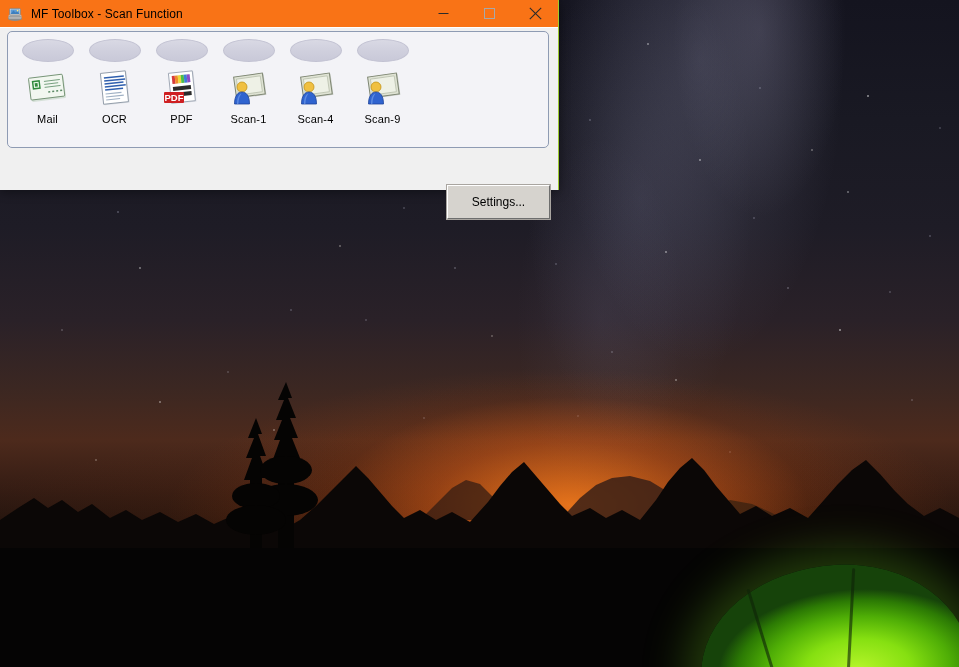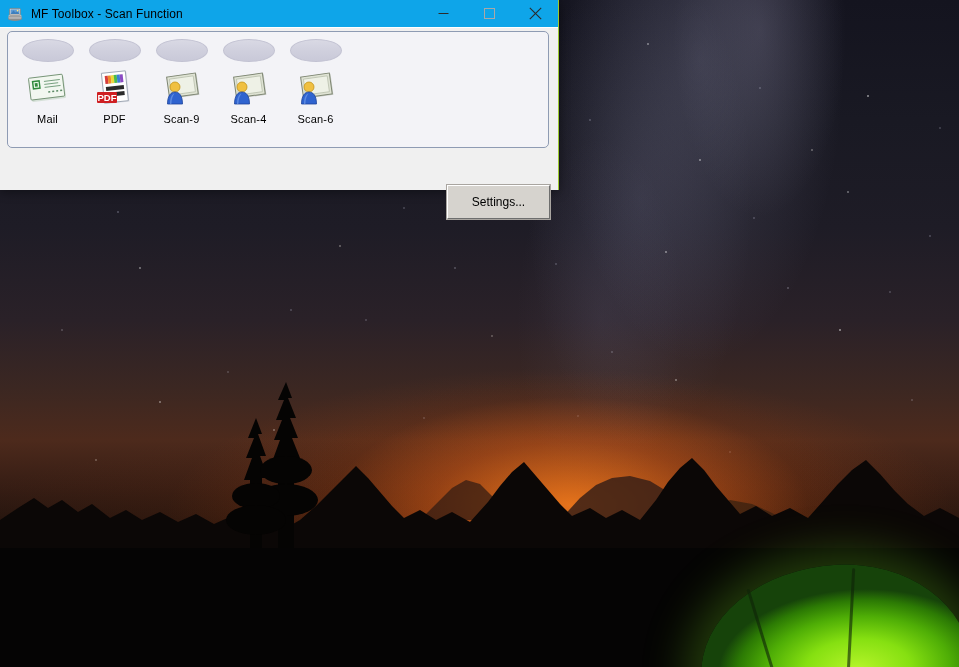--- a/index.html
+++ b/index.html
@@ -137,21 +137,21 @@
     border: 1px solid #9ecb2e;
     border-top: none;
     border-left: none;
     box-sizing: border-box;
     box-shadow: 0 2px 10px rgba(0,0,0,0.4);
   }
   
   .titlebar {
     position: relative;
     height: 27px;
-    background: #0ea5e9;
+    background: #f97316;
     display: flex;
     align-items: center;
     border-bottom: 1px solid #ffffff;
   }
   .tb-icon {
     width: 16px; height: 16px;
     margin-left: 7px; margin-right: 8px;
     flex: 0 0 auto;
     position: relative;
   }
@@ -367,20 +367,44 @@
               <line x1="22" y1="26" x2="24" y2="26" stroke="#5b8a66" stroke-width="1.4"></line>
               <line x1="26" y1="26" x2="28" y2="26" stroke="#5b8a66" stroke-width="1.4"></line>
               <line x1="30" y1="26" x2="32" y2="26" stroke="#5b8a66" stroke-width="1.4"></line>
               <line x1="34" y1="26" x2="36" y2="26" stroke="#5b8a66" stroke-width="1.4"></line>
             </g>
           </svg>
         </div>
         <div class="fn-label">Mail</div>
       </div>
 
+      <div class="fn-item">
+        <div class="fn-oval"></div>
+        <div class="fn-icon">
+          <svg width="44" height="44" viewBox="0 0 44 44">
+            <g transform="rotate(-6 22 22)">
+              <rect x="10" y="7" width="25" height="31" fill="#c9cfd6" opacity="0.55"></rect>
+              <rect x="9" y="6" width="25" height="31" fill="#ffffff" stroke="#8d98a6" stroke-width="0.9"></rect>
+              <g stroke="#2f5fae" stroke-width="1.5">
+                <line x1="12" y1="11" x2="32" y2="11"></line>
+                <line x1="12" y1="14" x2="33" y2="14"></line>
+                <line x1="12" y1="17" x2="31" y2="17"></line>
+                <line x1="12" y1="20" x2="33" y2="20"></line>
+                <line x1="12" y1="23" x2="30" y2="23"></line>
+              </g>
+              <g stroke="#9fb0c4" stroke-width="1.2">
+                <line x1="12" y1="27" x2="28" y2="27"></line>
+                <line x1="12" y1="30" x2="30" y2="30"></line>
+                <line x1="12" y1="33" x2="26" y2="33"></line>
+              </g>
+            </g>
+          </svg>
+        </div>
+        <div class="fn-label">OCR</div>
+      </div>
 
 
       <div class="fn-item">
         <div class="fn-oval"></div>
         <div class="fn-icon">
           <svg width="44" height="44" viewBox="0 0 44 44">
             <g transform="rotate(-6 22 22)">
               <rect x="11" y="7" width="24" height="30" fill="#c7ccd4" opacity="0.5"></rect>
               <rect x="10" y="6" width="24" height="30" fill="#ffffff" stroke="#9aa3b0" stroke-width="0.9"></rect>
               <rect x="13" y="9" width="18" height="8" fill="#e8e8e8"></rect>
@@ -410,21 +434,21 @@
             <g transform="rotate(-8 22 20)">
               <rect x="9" y="10" width="29" height="21" fill="#9aa08f" opacity="0.5"></rect>
               <rect x="8" y="9" width="29" height="21" fill="#dfe3d4" stroke="#7e8673" stroke-width="1"></rect>
               <rect x="10.5" y="11.5" width="24" height="16" fill="#eef1e6" stroke="#b4bba8" stroke-width="0.7"></rect>
             </g>
             <circle cx="15" cy="21" r="5" fill="#f0c040" stroke="#c49418" stroke-width="0.8"></circle>
             <path d="M7.5 38 C7.5 29.5 11 26 15 26 C19 26 22.5 29.5 22.5 38 Z" fill="#2f63cf" stroke="#1d4399" stroke-width="0.8"></path>
             <path d="M10 38 C10 31 12 28 14.5 27.4 C12.6 29.6 11.6 33 11.4 38 Z" fill="#6e9ae8" opacity="0.7"></path>
           </svg>
         </div>
-        <div class="fn-label">Scan-9</div>
+        <div class="fn-label">Scan-1</div>
       </div>
 
       <div class="fn-item">
         <div class="fn-oval"></div>
         <div class="fn-icon">
           <svg width="44" height="44" viewBox="0 0 44 44">
             <g transform="rotate(-8 22 20)">
               <rect x="9" y="10" width="29" height="21" fill="#9aa08f" opacity="0.5"></rect>
               <rect x="8" y="9" width="29" height="21" fill="#dfe3d4" stroke="#7e8673" stroke-width="1"></rect>
               <rect x="10.5" y="11.5" width="24" height="16" fill="#eef1e6" stroke="#b4bba8" stroke-width="0.7"></rect>
@@ -444,20 +468,20 @@
             <g transform="rotate(-8 22 20)">
               <rect x="9" y="10" width="29" height="21" fill="#9aa08f" opacity="0.5"></rect>
               <rect x="8" y="9" width="29" height="21" fill="#dfe3d4" stroke="#7e8673" stroke-width="1"></rect>
               <rect x="10.5" y="11.5" width="24" height="16" fill="#eef1e6" stroke="#b4bba8" stroke-width="0.7"></rect>
             </g>
             <circle cx="15" cy="21" r="5" fill="#f0c040" stroke="#c49418" stroke-width="0.8"></circle>
             <path d="M7.5 38 C7.5 29.5 11 26 15 26 C19 26 22.5 29.5 22.5 38 Z" fill="#2f63cf" stroke="#1d4399" stroke-width="0.8"></path>
             <path d="M10 38 C10 31 12 28 14.5 27.4 C12.6 29.6 11.6 33 11.4 38 Z" fill="#6e9ae8" opacity="0.7"></path>
           </svg>
         </div>
-        <div class="fn-label">Scan-6</div>
+        <div class="fn-label">Scan-9</div>
       </div>
 
     </div>
 
     <button class="settings-btn">Settings...</button>
   </div>
 </div>
 
 </body></html>

